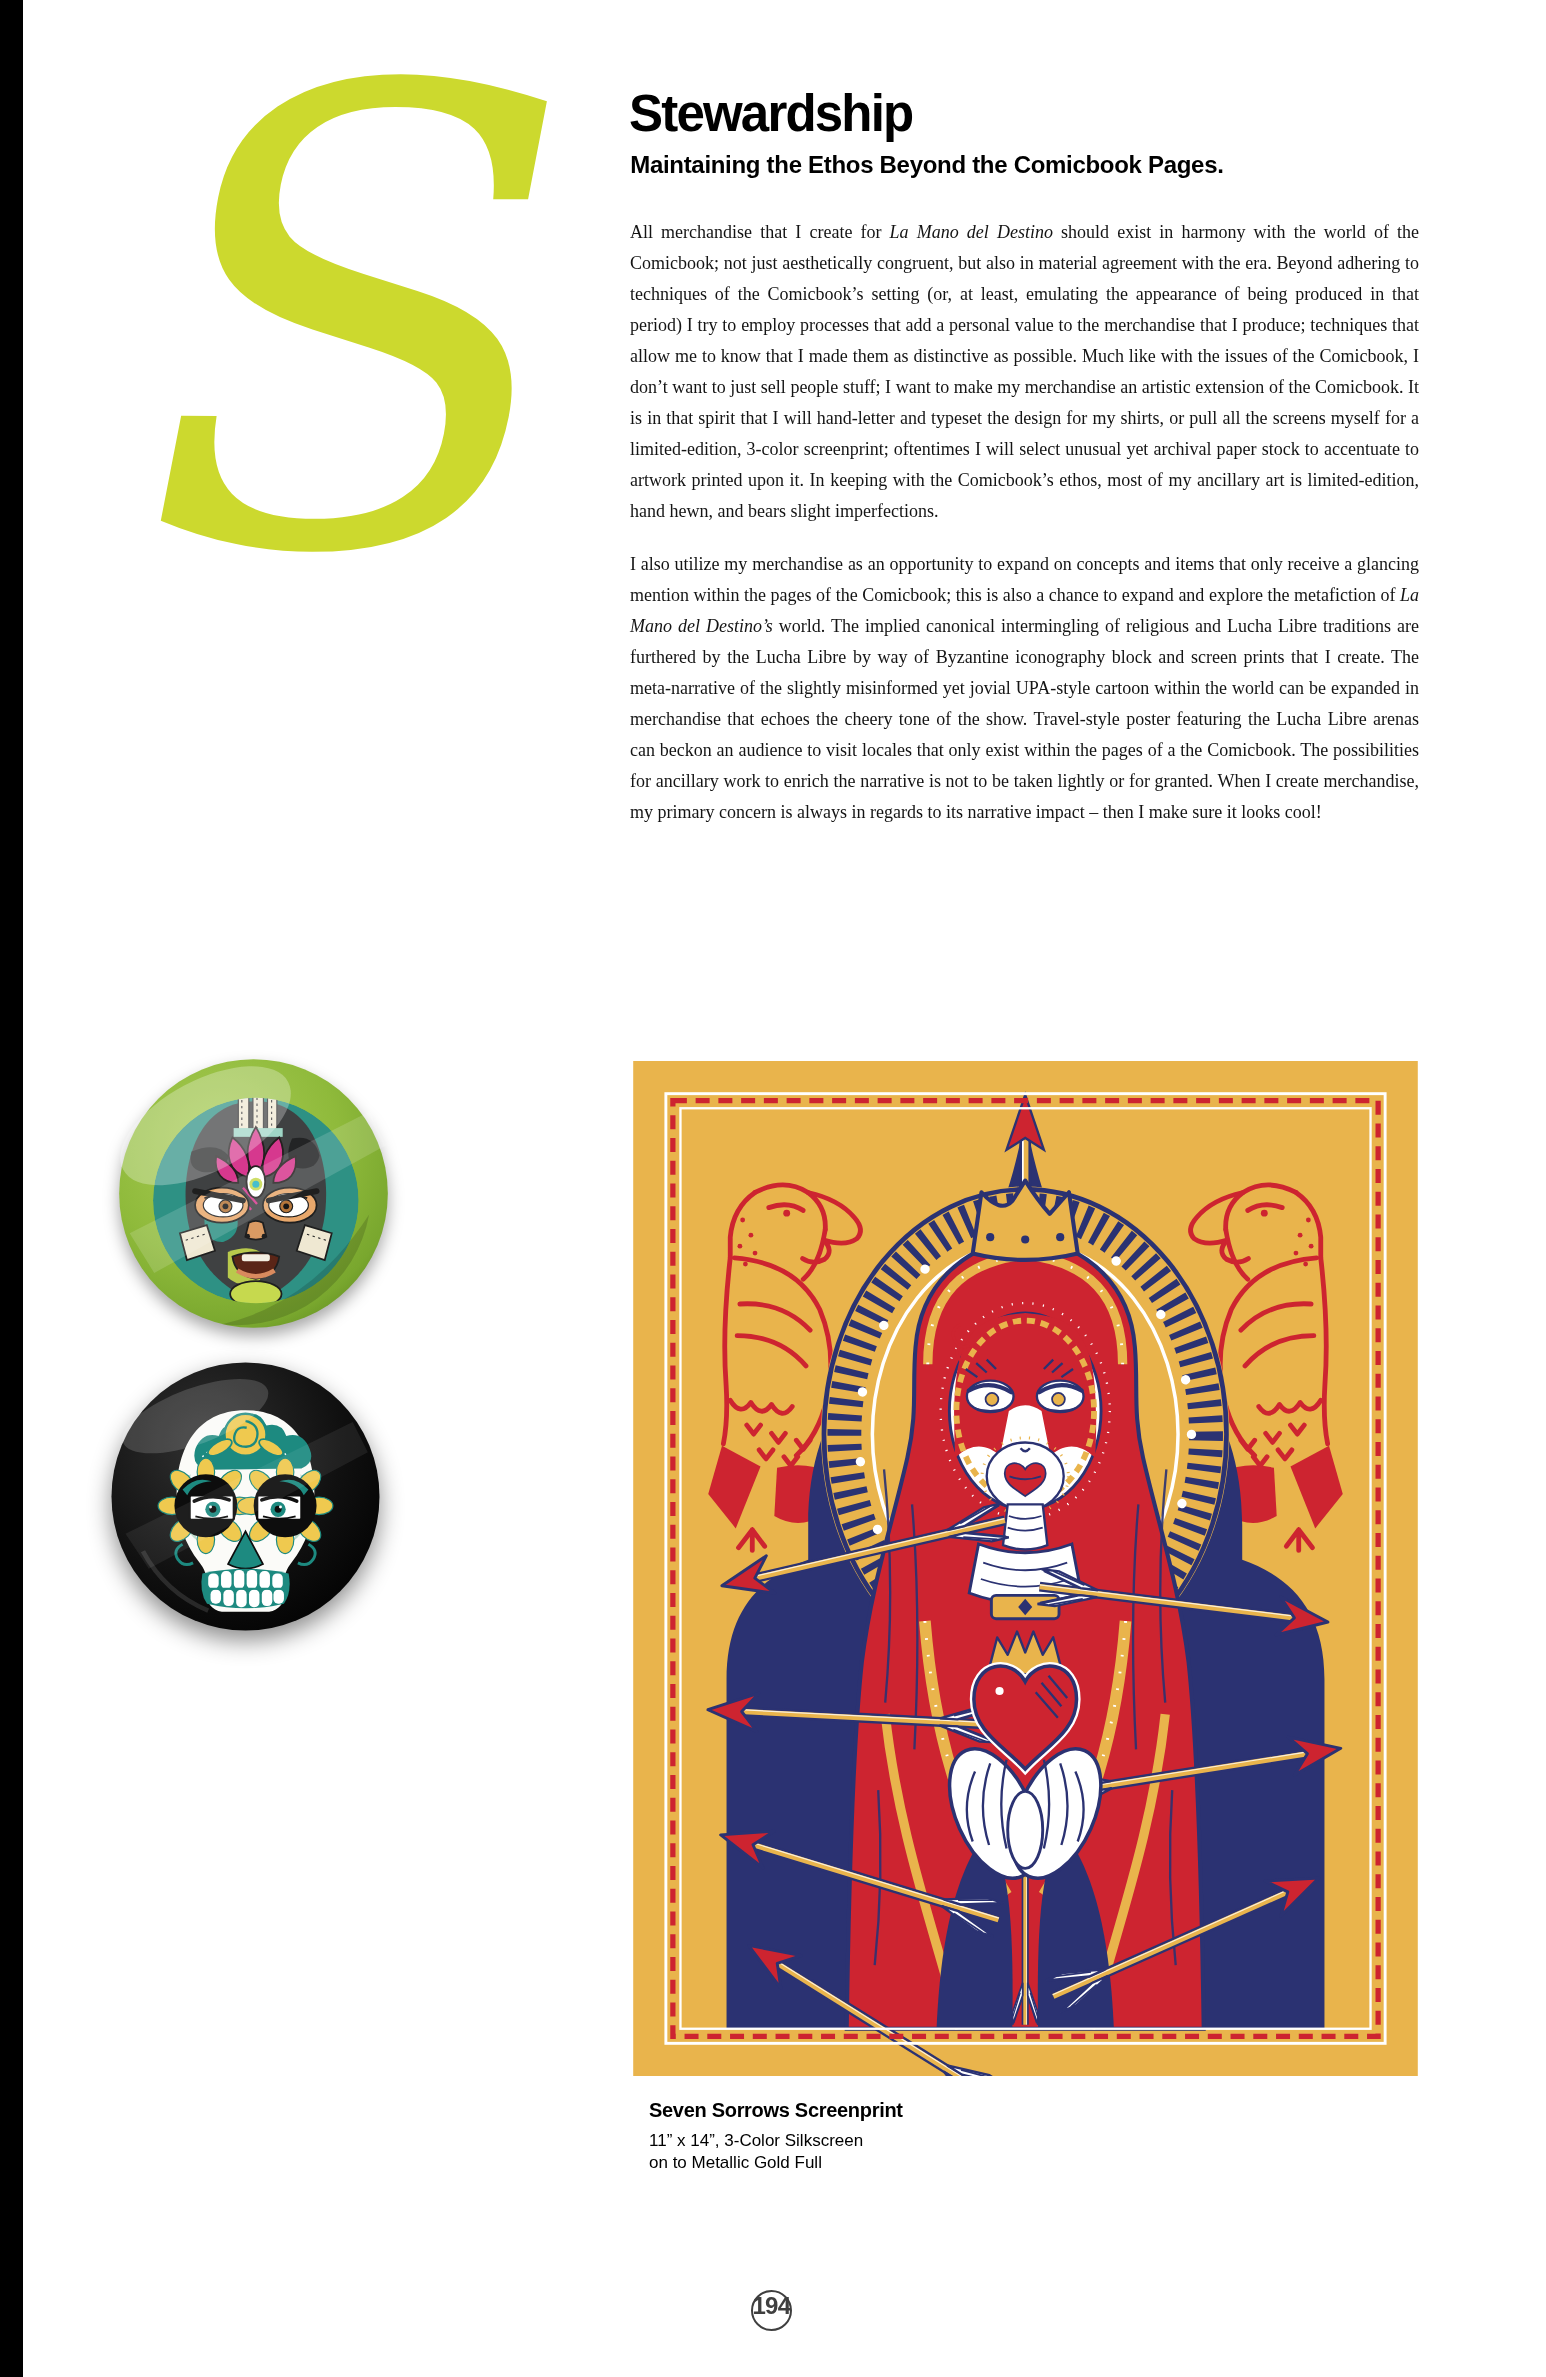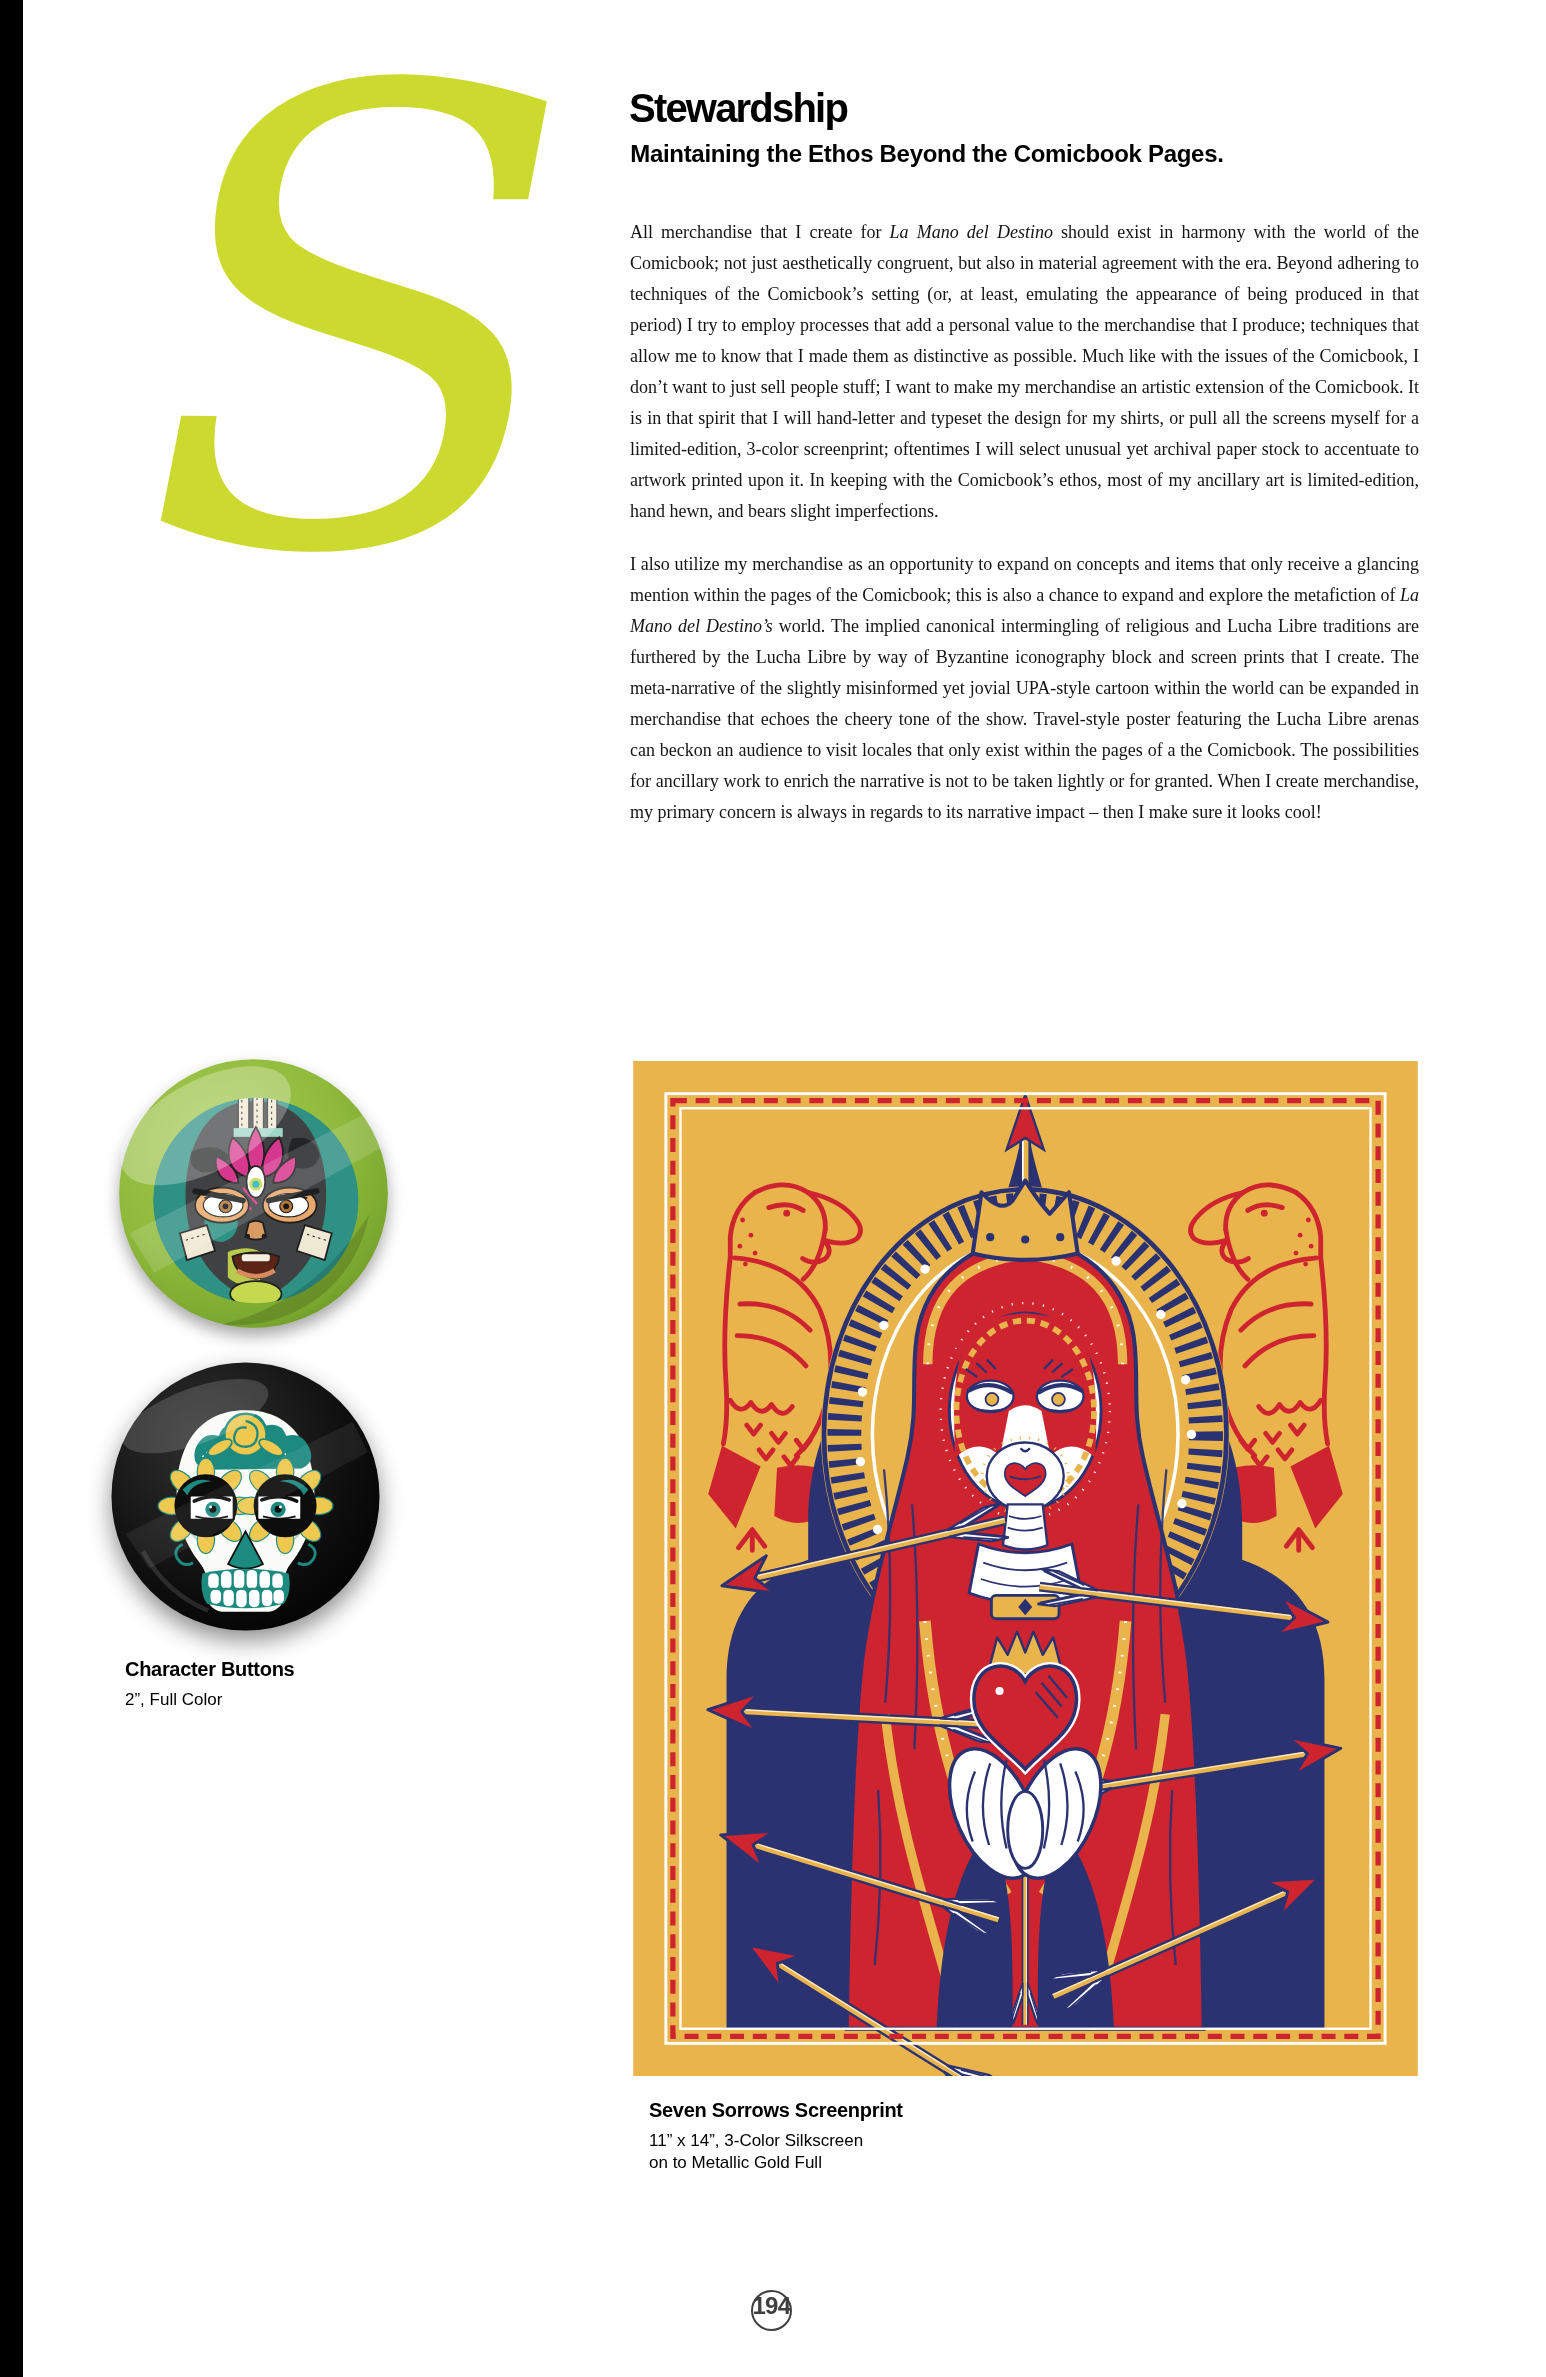--- a/index.html
+++ b/index.html
@@ -6,21 +6,21 @@
   .page{position:relative;width:1546px;height:2377px;background:#ffffff;overflow:hidden;
         font-family:"Liberation Sans",sans-serif;color:#111;}
   .leftbar{position:absolute;left:0;top:0;width:23px;height:2377px;background:#000;}
 
   
   .dropcap{position:absolute;left:114px;top:73px;width:484px;height:595px;}
   .dropcap svg{width:100%;height:100%;}
 
   
   .article-head{position:absolute;left:629px;top:88px;width:793px;}
-  .article-head h1{margin:0;font-weight:bold;font-size:40px;line-height:1;letter-spacing:-1.8px;color:#000;}
+  .article-head h1{margin:0;font-weight:bold;font-size:51px;line-height:1;letter-spacing:-1.8px;color:#000;}
   .article-head h2{margin:13px 0 0 1.2px;font-weight:bold;font-size:24px;line-height:1.05;letter-spacing:-0.3px;color:#000;}
 
   
   .bodytext{position:absolute;left:630px;top:217px;width:789px;
             font-family:"Liberation Serif",serif;font-size:18px;line-height:31px;
             text-align:justify;color:#141414;}
   .bodytext p{margin:0 0 22px 0;}
   .bodytext em{font-style:italic;}
 
   
@@ -215,24 +215,20 @@
         <path d="M-70,0 L70,0" stroke="#1d8a80" stroke-width="3"></path>
       </g>
       <path d="M128,318 q-18,10 -8,26 q10,14 26,6" stroke="#1d8a80" stroke-width="5" fill="none"></path>
       <path d="M344,318 q18,10 8,26 q-10,14 -26,6" stroke="#1d8a80" stroke-width="5" fill="none"></path>
       <ellipse cx="150" cy="98" rx="132" ry="48" transform="rotate(-20 150 98)" fill="#ffffff" opacity=".16"></ellipse>
       <path d="M30,300 L420,108 L446,160 L70,360 Z" fill="#ffffff" opacity=".07"></path>
       <path d="M60,330 A 226,226 0 0 0 172,432" stroke="#ffffff" stroke-width="8" opacity=".12" fill="none"></path>
     </svg>
   </figure>
 
-  <div class="caption buttons-caption">
-    <div class="cap-title">Character Buttons</div>
-    <div class="cap-detail">2”, Full Color</div>
-  </div>
 
   <figure class="posterfig">
     <svg viewBox="0 0 1345 1740">
       <defs>
         <g id="arrL">
           <line x1="40" y1="0" x2="500" y2="0" stroke="#2b3272" stroke-width="17"></line>
           <line x1="40" y1="0" x2="500" y2="0" stroke="#e9b44c" stroke-width="9"></line>
           <line x1="40" y1="-3" x2="500" y2="-3" stroke="#ffffff" stroke-width="2" opacity=".8"></line>
           <path d="M2,0 L88,-33 L60,0 L88,33 Z" fill="#cd2430" stroke="#2b3272" stroke-width="5" stroke-linejoin="round"></path>
           <path d="M400,-6 L470,-30 L500,-30 L430,-6 Z" fill="#ffffff" stroke="#2b3272" stroke-width="4"></path>

